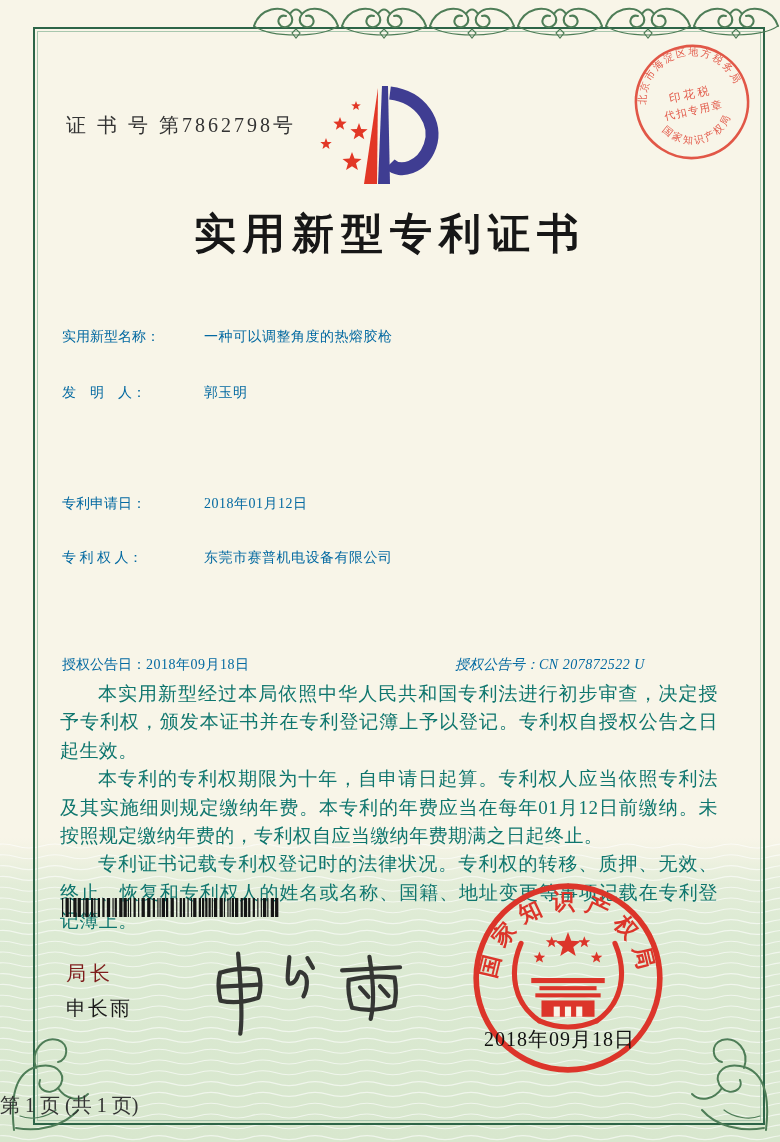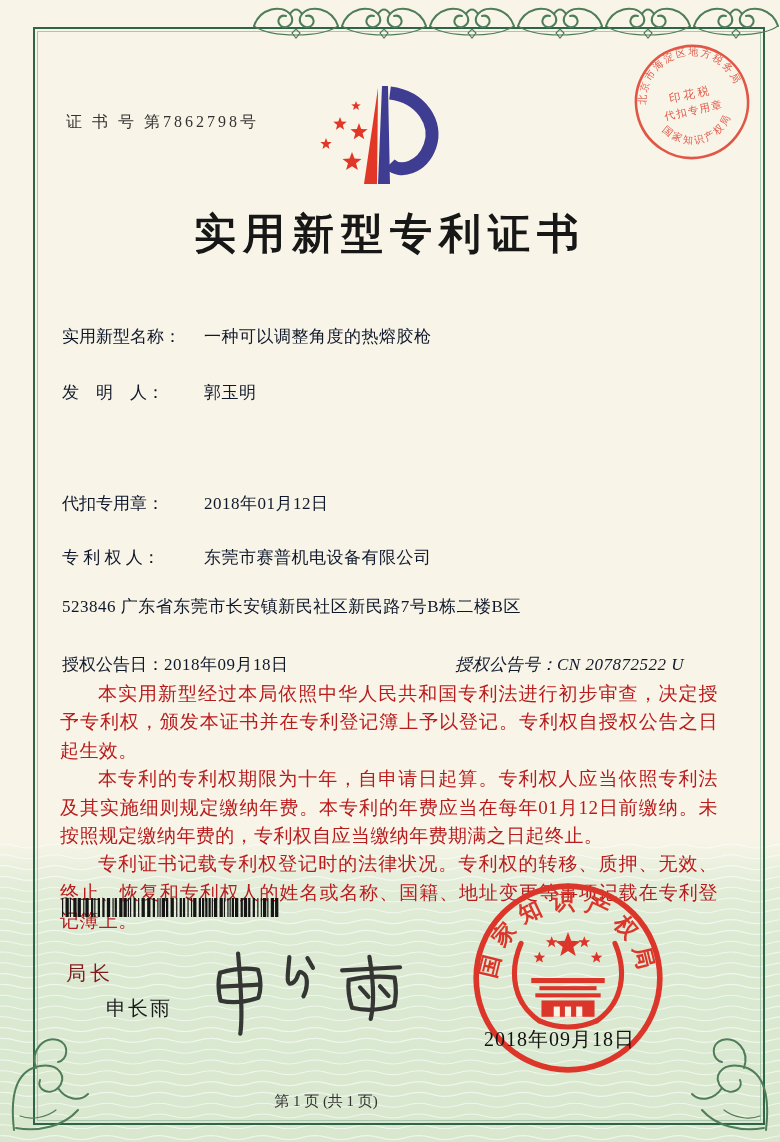--- a/index.html
+++ b/index.html
@@ -15,40 +15,40 @@
     background:linear-gradient(180deg,rgba(220,234,211,0) 0,rgba(220,234,211,.75) 45px,#dcead3 95px,#d8e7ce 100%);}
   #waves{position:absolute;left:0;top:0;}
   
   .border-frame{position:absolute;left:33px;top:27px;width:728px;height:1094px;
     border:2px solid var(--border-green);z-index:1;pointer-events:none;}
   .border-frame .inner{position:absolute;inset:2px;border:1px solid #a8c7ae;}
   svg.deco{position:absolute;z-index:2;pointer-events:none;}
   .orn{stroke:var(--ornament-green);fill:none;stroke-width:2;stroke-linecap:round;}
   .orn-thin{stroke:var(--ornament-green);fill:none;stroke-width:1.2;stroke-linecap:round;}
   
-  .cert-number{position:absolute;left:66px;top:112px;font-size:16px;letter-spacing:3px;color:#333;z-index:3;text-align:right;}
+  .cert-number{position:absolute;left:66px;top:112px;font-size:20px;letter-spacing:3px;color:#333;z-index:3;text-align:right;}
   .title{position:absolute;left:0;top:206px;width:780px;text-align:center;font-size:42px;
     letter-spacing:7px;font-weight:600;color:#171717;z-index:3;}
-  .row{position:absolute;left:62px;width:660px;font-size:17px;color:#0f172a;z-index:3;line-height:29px;}
+  .row{position:absolute;left:62px;width:660px;font-size:14px;color:#0369a1;z-index:3;line-height:29px;}
   .row .lbl{display:inline-block;width:142px;vertical-align:top;}
   .row .val{letter-spacing:.5px;}
   .row-flex{display:flex;}
   .row-flex .lbl{flex:0 0 142px;}
   .row-flex .val{width:566px;word-break:break-all;}
   .grant-col2{position:absolute;left:393px;top:0;font-style:italic;}
   .paras{position:absolute;left:60px;top:680px;width:658px;z-index:3;}
   .paras p{margin:0;font-size:19px;line-height:28.4px;text-align:justify;text-indent:2em;
-    color:#b91c1c;letter-spacing:.4px;}
+    color:#0f766e;letter-spacing:.4px;}
   #barcode{position:absolute;left:62px;top:898px;z-index:3;}
   .director-title{position:absolute;left:66px;top:960px;font-size:20px;letter-spacing:4px;color:#7f1d1d;z-index:3;}
-  .director-name{position:absolute;left:66px;top:995px;font-size:20px;letter-spacing:2px;color:#1c1c1c;z-index:3;margin-left:40px;}
+  .director-name{position:absolute;left:66px;top:995px;font-size:20px;letter-spacing:2px;color:#1c1c1c;z-index:3;}
   .signature{position:absolute;left:205px;top:938px;z-index:3;}
   .seal-svg{position:absolute;left:468px;top:878px;z-index:3;}
   .seal-date{position:absolute;left:484px;top:1026px;font-size:20px;letter-spacing:1px;color:#111;z-index:4;}
-  .footer{position:absolute;left:0;top:1092px;width:652px;text-align:center;font-size:15px;color:#333;z-index:3;}
+  .footer{position:absolute;left:0;top:1092px;width:652px;text-align:left;font-size:20px;color:#333;z-index:3;}
   .tax-stamp{position:absolute;left:626px;top:36px;transform:rotate(-12deg);z-index:3;opacity:.92;}
   .stamp-red-stroke{stroke:var(--stamp-red);fill:none;}
   .stamp-red-text{fill:var(--stamp-red);font-family:"Liberation Serif","DejaVu Serif",serif;}
   .seal-red-fill{fill:var(--seal-red);}
   .seal-red-stroke{stroke:var(--seal-red);fill:none;}
   .seal-red-text{fill:var(--seal-red);font-weight:bold;font-family:"Liberation Serif","DejaVu Serif",serif;}
   .logo-red{fill:var(--logo-red);}
   .logo-blue-fill{fill:var(--logo-blue);}
   .logo-blue-stroke{stroke:var(--logo-blue);fill:none;}
   .paper-fill{fill:var(--paper);}
@@ -166,27 +166,26 @@
 
   <div class="title">实用新型专利证书</div>
 
   <div class="row" style="top:322px">
     <span class="lbl">实用新型名称：</span><span class="val">一种可以调整角度的热熔胶枪</span>
   </div>
   <div class="row" style="top:378px">
     <span class="lbl">发　明　人：</span><span class="val">郭玉明</span>
   </div>
   <div class="row" style="top:489px">
-    <span class="lbl">代扣专用章：</span><span class="val">2018年01月12日</span>
+    <span class="lbl">专利申请日：</span><span class="val">2018年01月12日</span>
   </div>
   <div class="row" style="top:543px">
     <span class="lbl">专 利 权 人：</span><span class="val">东莞市赛普机电设备有限公司</span>
   </div>
   <div class="row row-flex" style="top:592px">
-      <span class="val">523846 广东省东莞市长安镇新民社区新民路7号B栋二楼B区</span>
   </div>
   <div class="row" style="top:650px">
     <span>授权公告日：</span><span class="val">2018年09月18日</span>
     <span class="grant-col2">
       <span>授权公告号：</span><span class="val">CN 207872522 U</span>
     </span>
   </div>
 
   <div class="paras">
     <p>本实用新型经过本局依照中华人民共和国专利法进行初步审查，决定授予专利权，颁发本证书并在专利登记簿上予以登记。专利权自授权公告之日起生效。</p>

